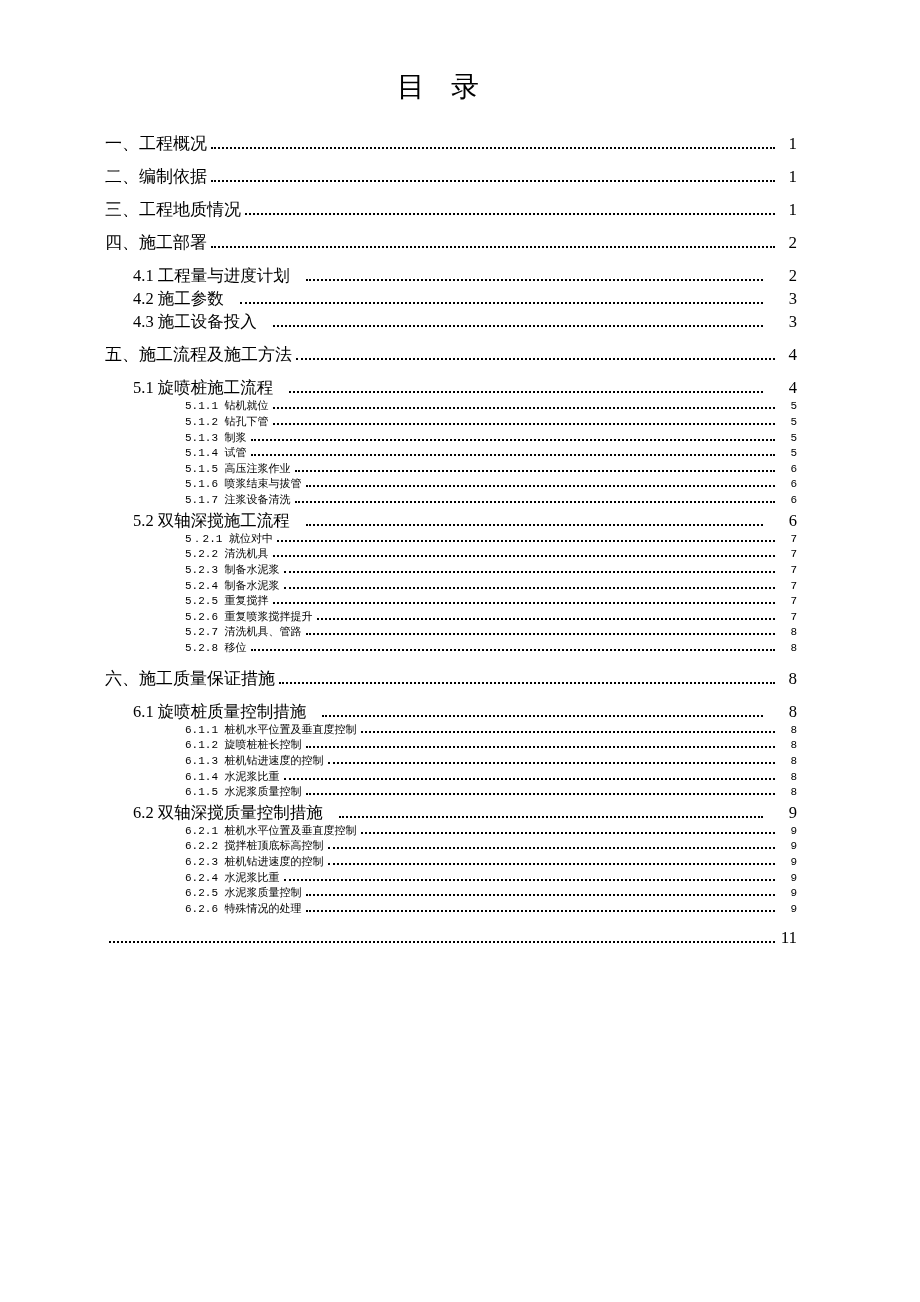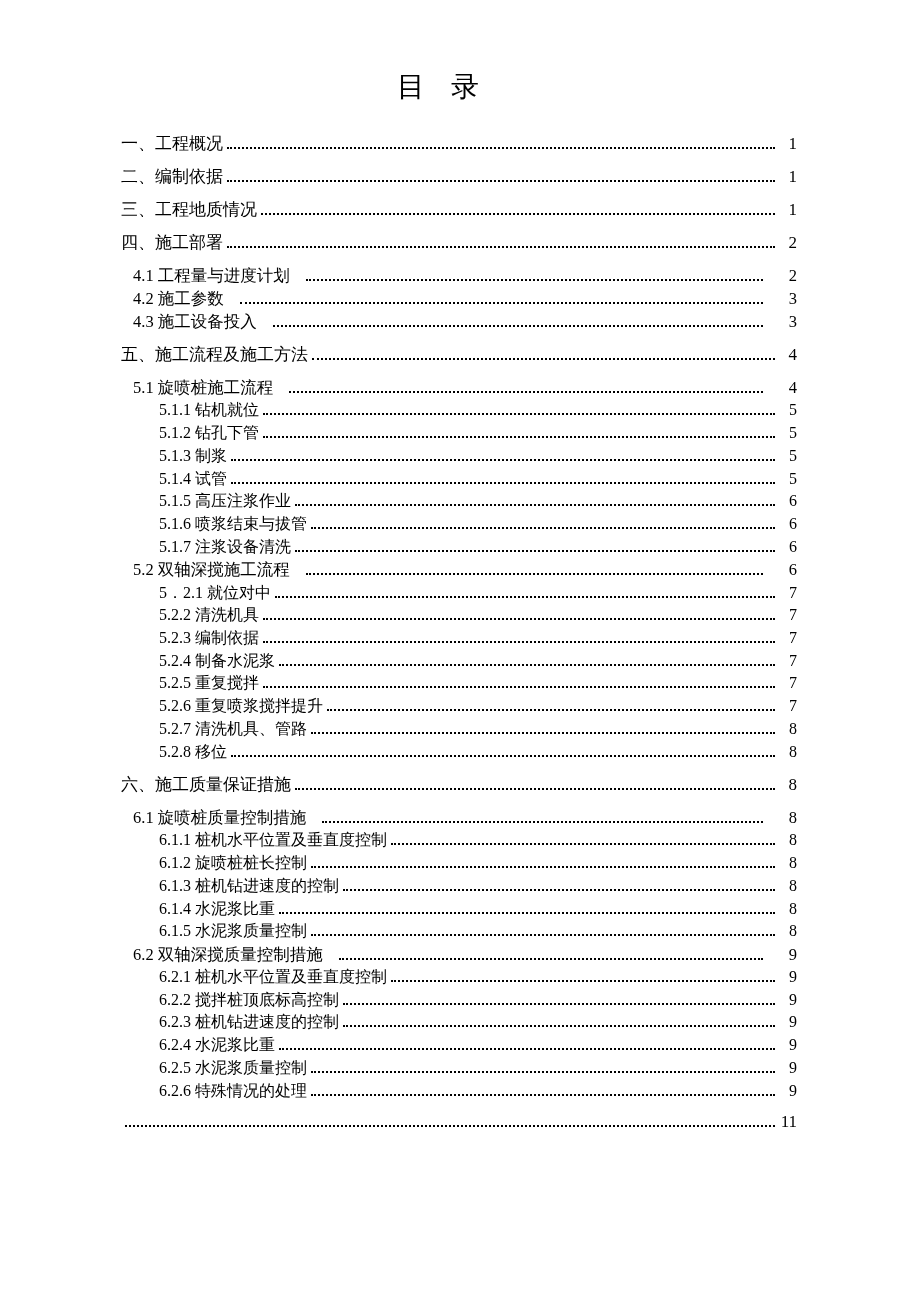--- a/index.html
+++ b/index.html
@@ -22,23 +22,23 @@
     letter-spacing: 26px;
     font-weight: 500;
     margin-bottom: 26px;
   }
   .toc-entry {
     display: flex;
     align-items: baseline;
     font-size: 17px;
     white-space: nowrap;
   }
-  .lvl-1 { margin-left: 16px;   margin-top: 10px; margin-bottom: 10px; font-size: 17px; }
+  .lvl-1 { margin-left: 0;   margin-top: 10px; margin-bottom: 10px; font-size: 17px; }
   .lvl-2 { margin-left: 28px; font-size: 16.5px; line-height: 1.40; gap: 12px; }
-  .lvl-3 { margin-left: 54px; font-size: 16px; line-height: 1.42; }
+  .lvl-3 { margin-left: 80px; font-size: 11px; line-height: 1.42; font-family: Liberation Mono, monospace; }
   .toc-label { flex: 0 0 auto; }
   .toc-dots {
     flex: 1 1 auto;
     border-bottom: 2px dotted #000;
     margin: 0 4px 4px 4px;
     height: 0;
   }
   .toc-page {
     flex: 0 0 auto;
     text-align: right;
@@ -140,21 +140,21 @@
         <span class="toc-label">5．2.1 就位对中</span>
         <span class="toc-dots"></span>
         <span class="toc-page">7</span>
       </div>
       <div class="toc-entry lvl-3">
         <span class="toc-label">5.2.2 清洗机具</span>
         <span class="toc-dots"></span>
         <span class="toc-page">7</span>
       </div>
       <div class="toc-entry lvl-3">
-        <span class="toc-label">5.2.3 编制依据</span>
+        <span class="toc-label">5.2.3 制备水泥浆</span>
         <span class="toc-dots"></span>
         <span class="toc-page">7</span>
       </div>
       <div class="toc-entry lvl-3">
         <span class="toc-label">5.2.4 制备水泥浆</span>
         <span class="toc-dots"></span>
         <span class="toc-page">7</span>
       </div>
       <div class="toc-entry lvl-3">
         <span class="toc-label">5.2.5 重复搅拌</span>

